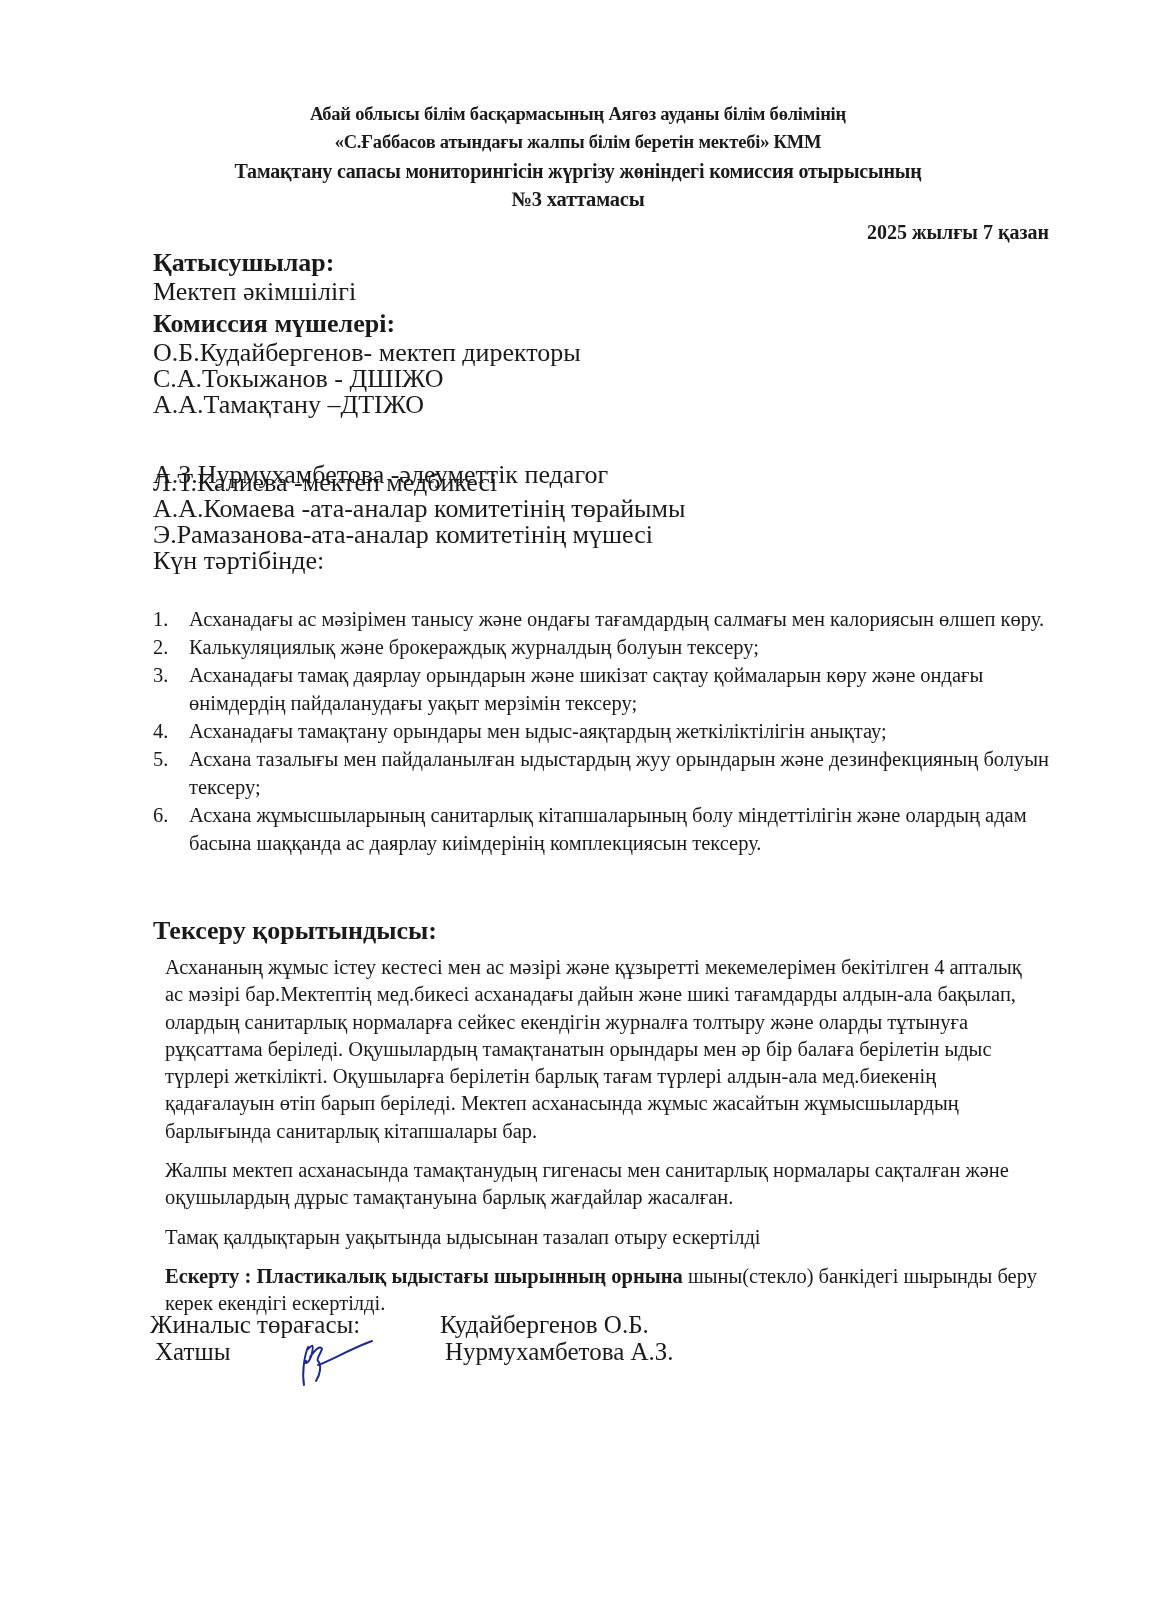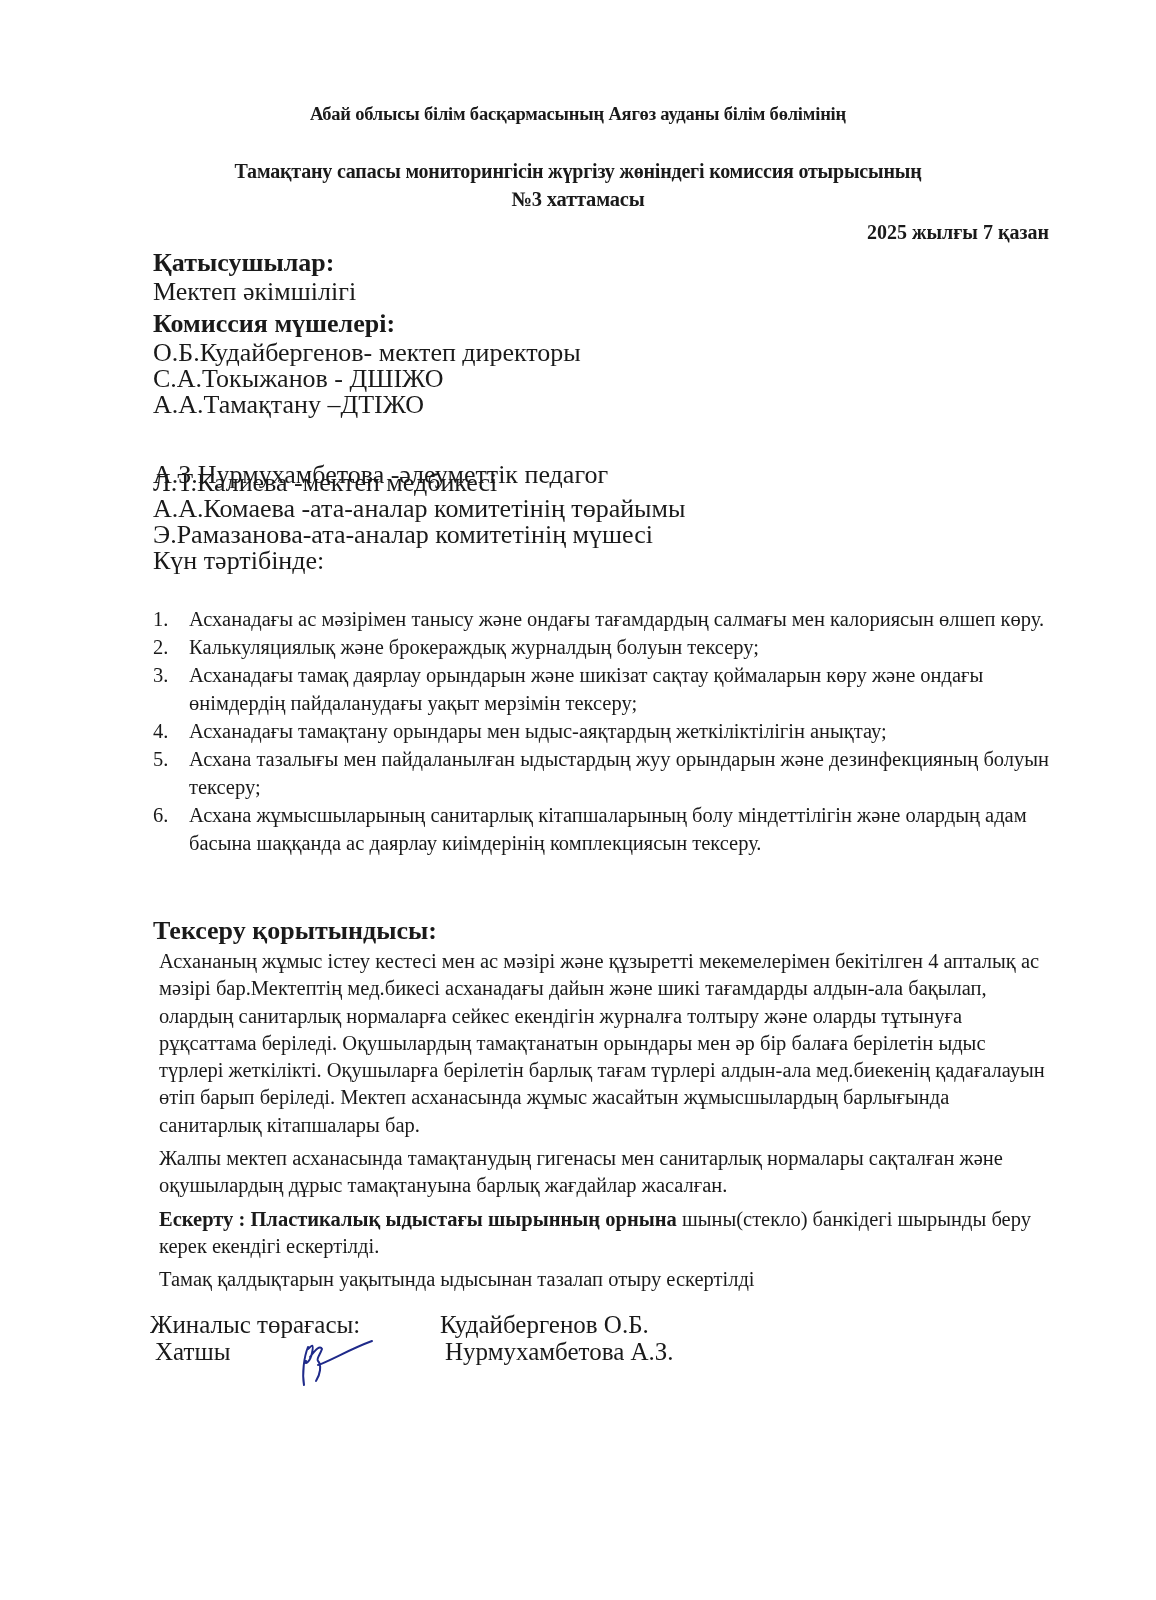--- a/index.html
+++ b/index.html
@@ -21,30 +21,31 @@
       position: absolute; top: 221px; right: 107px;
       font-weight: bold; font-size: 20px;
     }
     .txt { position: absolute; left: 153px; font-size: 26px; white-space: nowrap; }
     .bold { font-weight: bold; }
     .list { position: absolute; left: 153px; top: 605px; width: 900px; margin: 0; padding: 0; list-style: none; }
     .list li { position: relative; padding-left: 36px; font-size: 20.5px; line-height: 28px; }
     .list li .num { position: absolute; left: 0; top: 0; }
     .list li + li { margin-top: 0; }
     .para { position: absolute; left: 153px; top: 942px; width: 900px; font-size: 20.5px; line-height: 27.3px; }
-    .para p { margin: 6px; }
+    .para p { margin: 12px; }
     .sig-label { position: absolute; font-size: 25px; }
     .signature { position: absolute; left: 290px; top: 1335px; width: 90px; height: 55px; }
   </style>
 </head>
 <body>
 
 <div class="page">
 
   <div class="hdr l1">Абай облысы білім басқармасының Аягөз ауданы білім бөлімінің</div>
+  <div class="hdr l2">«С.Ғаббасов атындағы жалпы білім беретін мектебі» КММ</div>
   <div class="hdr l3">Тамақтану сапасы мониторингісін жүргізу жөніндегі комиссия отырысының</div>
   <div class="hdr l4">№3 хаттамасы</div>
 
   <div class="date">2025  жылғы 7 қазан</div>
 
   <div class="txt bold" style="top:248px;">Қатысушылар:</div>
   <div class="txt" style="top:277px;">Мектеп әкімшілігі</div>
   <div class="txt bold" style="top:309px;">Комиссия мүшелері:</div>
 
   <div class="txt" style="top:338px;">О.Б.Кудайбергенов- мектеп директоры</div>
@@ -63,22 +64,22 @@
     <li><span class="num">4.</span><span>Асханадағы тамақтану орындары мен ыдыс-аяқтардың жеткіліктілігін анықтау;</span></li>
     <li><span class="num">5.</span><span>Асхана тазалығы мен пайдаланылған ыдыстардың жуу орындарын және дезинфекцияның болуын тексеру;</span></li>
     <li><span class="num">6.</span><span>Асхана жұмысшыларының санитарлық кітапшаларының болу міндеттілігін және олардың адам басына шаққанда ас даярлау киімдерінің комплекциясын тексеру.</span></li>
   </ol>
 
   <div class="txt bold" style="top:916px;">Тексеру қорытындысы:</div>
 
   <div class="para">
     <p>Асхананың жұмыс істеу кестесі мен ас мәзірі және құзыретті мекемелерімен бекітілген 4 апталық ас мәзірі бар.Мектептің мед.бикесі асханадағы дайын және шикі тағамдарды алдын-ала бақылап, олардың санитарлық нормаларға сейкес екендігін журналға толтыру және оларды тұтынуға рұқсаттама беріледі. Оқушылардың тамақтанатын орындары мен әр бір балаға берілетін ыдыс түрлері жеткілікті. Оқушыларға берілетін барлық тағам түрлері алдын-ала мед.биекенің қадағалауын өтіп барып беріледі. Мектеп асханасында жұмыс жасайтын жұмысшылардың барлығында санитарлық кітапшалары бар.</p>
     <p>Жалпы мектеп асханасында тамақтанудың гигенасы мен санитарлық нормалары сақталған және оқушылардың дұрыс тамақтануына барлық жағдайлар жасалған.</p>
+    <p>Тамақ қалдықтарын уақытында ыдысынан тазалап отыру ескертілді</p>
     <p><span class="bold">Ескерту : Пластикалық ыдыстағы шырынның орнына</span><span>  шыны(стекло) банкідегі шырынды беру керек екендігі ескертілді.</span></p>
-    <p>Тамақ қалдықтарын уақытында ыдысынан тазалап отыру ескертілді</p>
   </div>
 
   <div class="sig-label" style="left:150px; top:1311px;">Жиналыс төрағасы:</div>
   <div class="sig-label" style="left:440px; top:1311px;">Кудайбергенов О.Б.</div>
   <div class="sig-label" style="left:155px; top:1338px;">Хатшы</div>
   <div class="sig-label" style="left:445px; top:1338px;">Нурмухамбетова А.З.</div>
 
   <svg class="signature" viewBox="0 0 90 55">
     <path id="sig-path" d="M14 50 C12 38 14 22 18 12 M18 14 C22 10 24 8 22 18 C20 28 14 30 16 26 M20 22 C26 14 30 10 32 14 C30 20 26 24 28 26 C32 30 30 40 26 46 M28 30 C40 26 60 14 82 6" fill="none" stroke="#1f2a8a" stroke-width="2" stroke-linecap="round" stroke-linejoin="round"></path>
   </svg>

